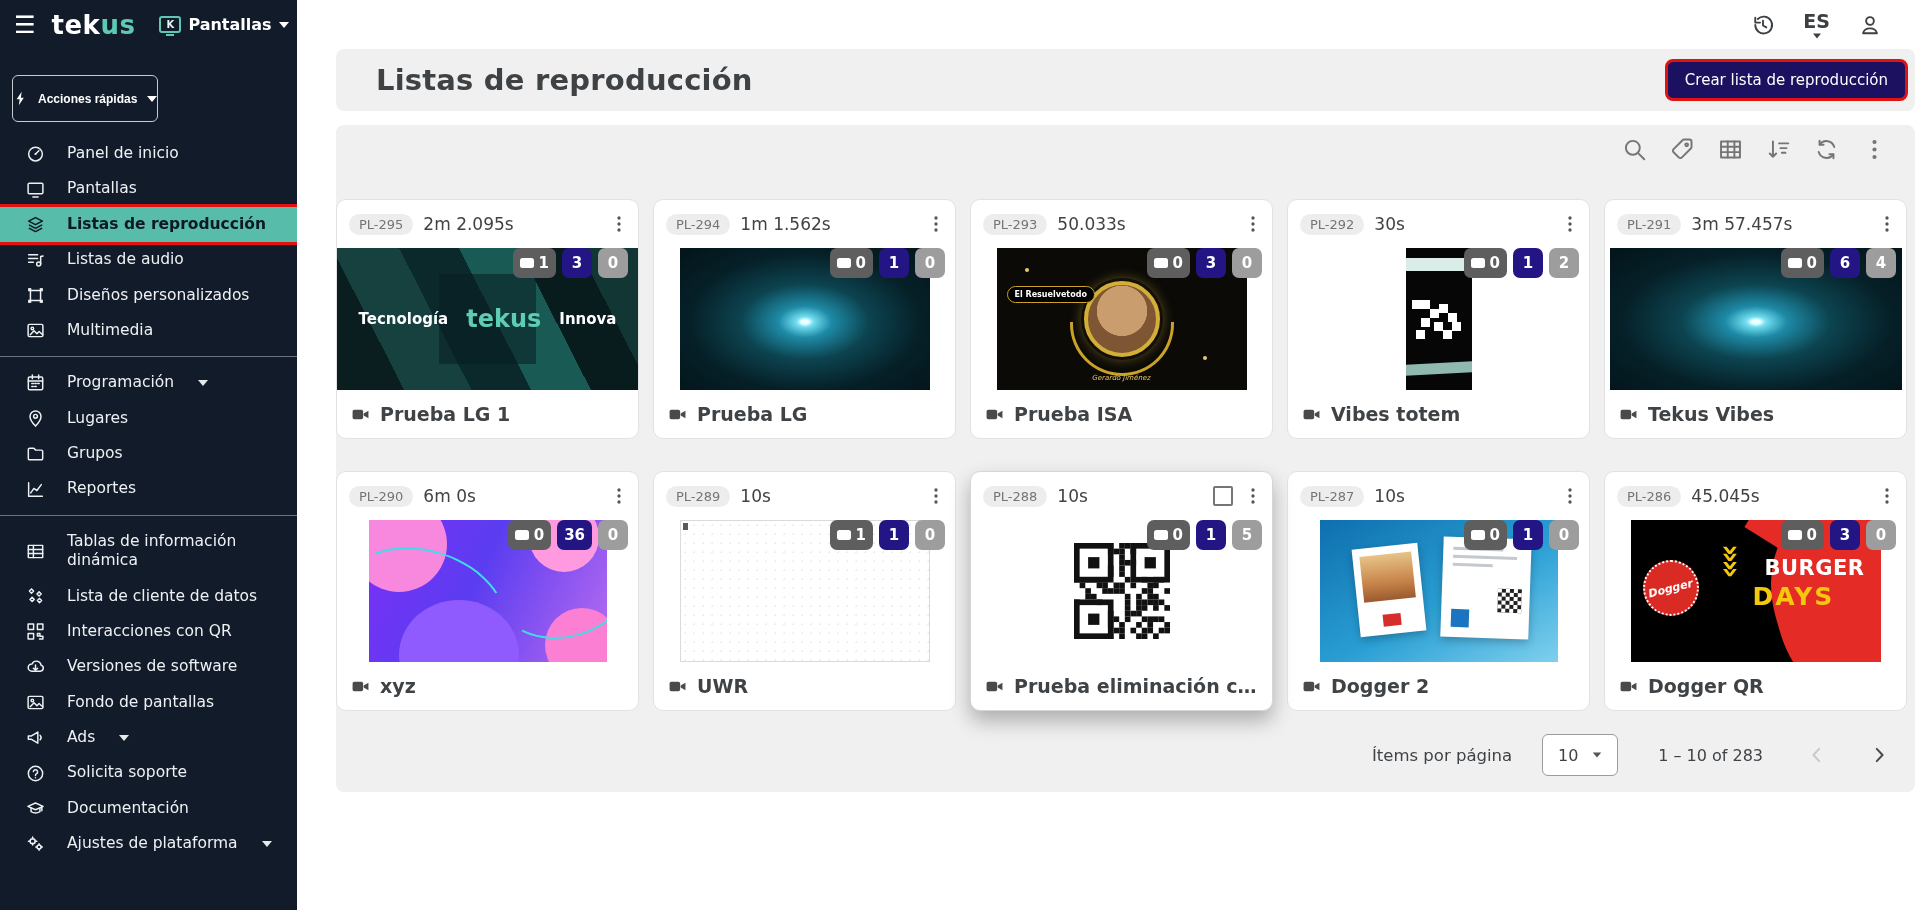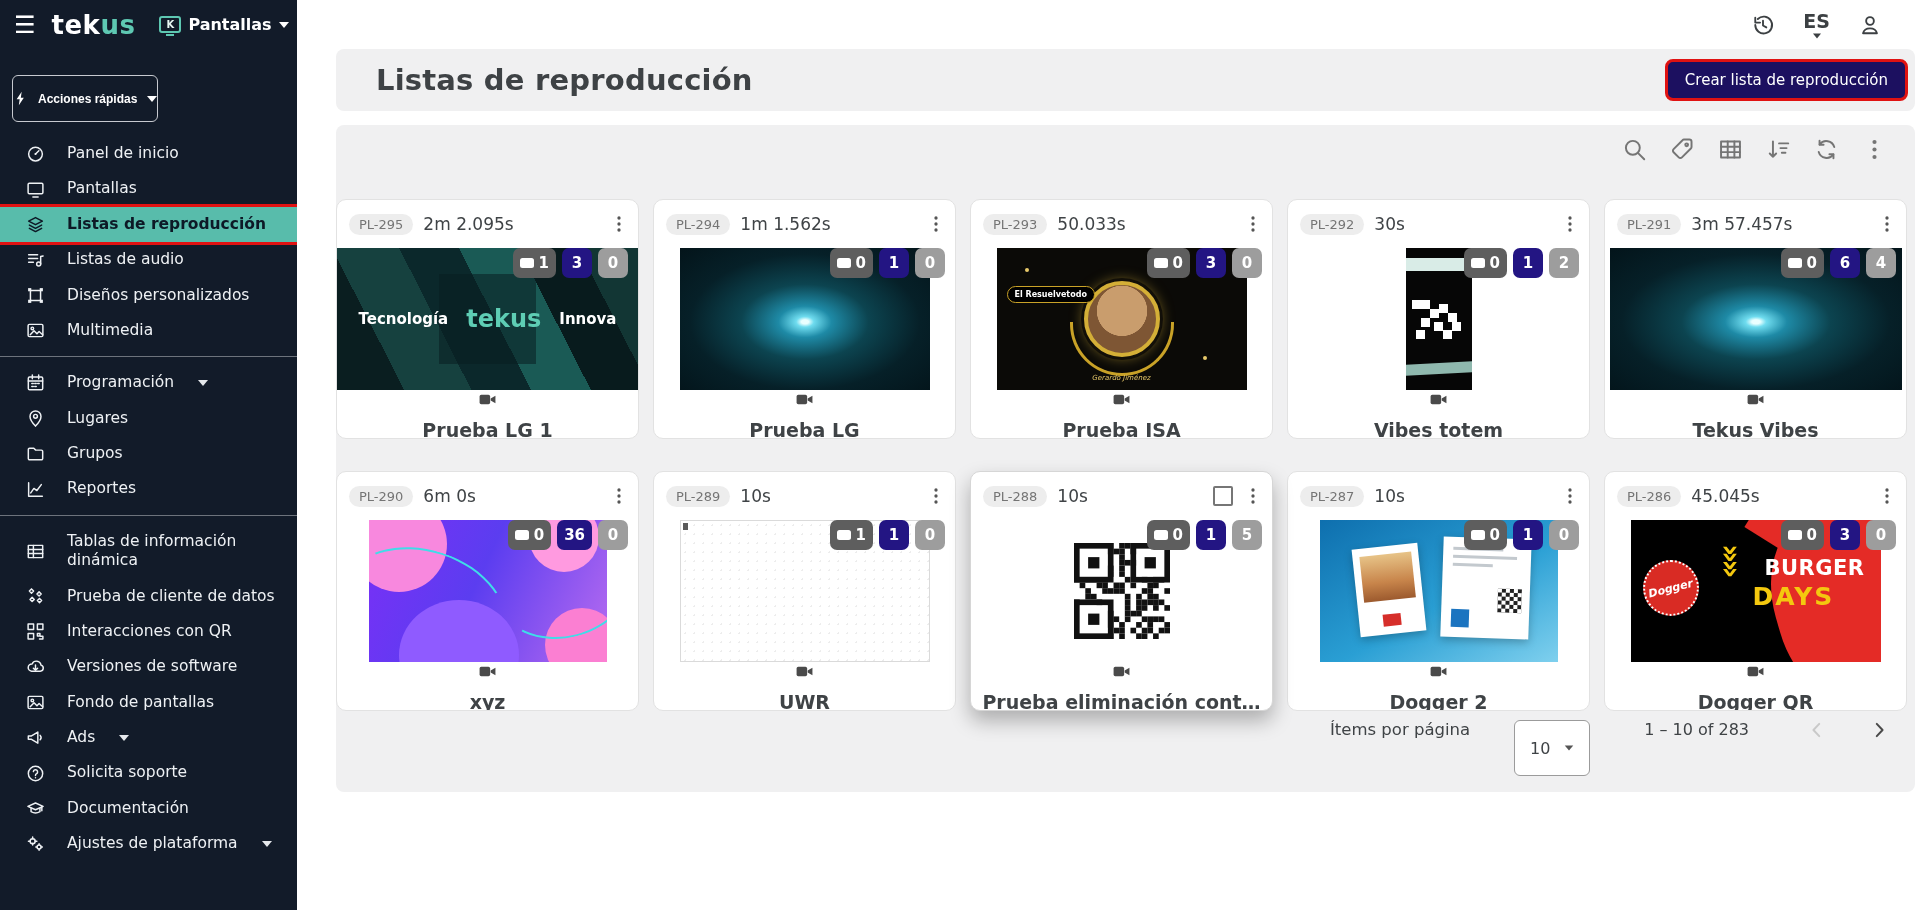--- a/index.html
+++ b/index.html
@@ -74,21 +74,21 @@
   .dur { font-size:17px; color:#3f4346; }
   .spacer { flex:1; }
   .cbx { width:20px; height:20px; border:2px solid #767676; border-radius:2px; background:#fff; cursor:pointer; }
   .dots { color:#555; cursor:pointer; } .dots svg { width:20px; height:20px; }
   .thumb-zone { height:142px; position:relative; display:flex; justify-content:center; }
   .badges { position:absolute; top:0; right:10px; display:flex; gap:6px; z-index:3; }
   .badge { min-width:30px; height:30px; border-radius:7px; color:#fff; font-size:15px; font-weight:700;
            display:flex; align-items:center; justify-content:center; padding:0 7px; }
   .b-dark { background:#5e5e5e; } .b-navy { background:#231583; } .b-gray { background:#9d9d9d; }
   .scr-glyph { width:14px; height:10px; background:#fff; border-radius:2.5px; margin-right:5px; display:inline-block; }
-  .card-foot { margin-top:auto; height:48px; display:flex; align-items:center; gap:10px; padding:0 14px;flex-direction:column; }
+  .card-foot { margin-top:auto; height:48px; display:flex; align-items:center; gap:10px; padding:0 14px; }
   .card-foot .icon { color:#4a4a4a; }
   .card-title { font-size:19px; font-weight:700; color:#3f4346; white-space:nowrap; overflow:hidden;
                 text-overflow:ellipsis; }
 
   
   .thumb { height:142px; position:relative; overflow:hidden; }
   .t-tekus { width:100%;
     background:linear-gradient(63deg,#0a1e20 18%,#16413f 18% 36%,#0b282b 36% 52%,#1a5a55 52% 68%,#081b1d 68% 84%,#123634 84%);
     display:flex; align-items:center; justify-content:center; gap:18px; }
   .t-tekus .shade { position:absolute; left:34%; top:18%; width:32%; height:64%; background:rgba(10,30,32,.55); }
@@ -145,24 +145,24 @@
   .dq-logo { position:absolute; left:12px; top:40px; width:56px; height:56px; border-radius:50%;
              background:#d92b24; border:2px dotted #fff; display:flex; align-items:center; justify-content:center; }
   .dq-logo span { color:#fff; font-size:11px; font-weight:700; font-style:italic; transform:rotate(-14deg); }
   .dq-chev { position:absolute; left:84px; top:30px; color:#f4c80f; font-size:30px; font-weight:900;
              transform:rotate(90deg); line-height:.62; letter-spacing:-4px; }
   .dq-text { position:absolute; left:122px; top:36px; z-index:1; }
   .dq-l1 { color:#fff; font-size:21px; font-weight:900; letter-spacing:.5px;margin-left:12px; }
   .dq-l2 { color:#f4c80f; font-size:25px; font-weight:900; letter-spacing:2px; margin-top:2px; }
 
   
-  .pagination { position:absolute; right:26px; bottom:16px; display:flex; align-items:flex-start; gap:44px;
+  .pagination { position:absolute; right:26px; bottom:16px; display:flex; align-items:center; gap:30px;
                 color:#3f4346; }
   .pg-label { font-size:16.5px; }
-  .pg-select { width:76px; height:56px; background:#fff; border:1px solid #9b9b9b; border-radius:6px;
+  .pg-select { width:76px; height:42px; background:#fff; border:1px solid #9b9b9b; border-radius:6px;
                display:flex; align-items:center; justify-content:center; gap:14px; font-size:16px; cursor:pointer; }
   .pg-select .caret { border-top-color:#555; transform:scale(.85); }
   .pg-range { font-size:16px; margin-left:10px; }
   .pg-nav { display:flex; align-items:center; gap:42px; margin-left:14px; }
   .pg-prev { color:#c9c9c9; } .pg-next { color:#4a4a4a; cursor:pointer; }
   .pg-nav svg { width:20px; height:20px; }
 </style>
 </head>
 <body>
 
@@ -301,21 +301,21 @@
         </div>
         <div class="side-item">
           <span class="icon">
             <svg viewBox="0 0 18 18">
               <path d="M5.2 1.8 7.2 3.8 5.2 5.8 3.2 3.8z"></path>
               <path d="M12.4 4.6l2 2-2 2-2-2z"></path>
               <path d="M5.8 9.8l2 2-2 2-2-2z"></path>
               <path d="M12.8 10.8l2 2-2 2-2-2z"></path>
             </svg>
           </span>
-          <span class="side-label">Prueba de cliente de datos</span>
+          <span class="side-label">Lista de cliente de datos</span>
         </div>
         <div class="side-item">
           <span class="icon">
             <svg viewBox="0 0 18 18">
               <rect x="2" y="2" width="5.2" height="5.2"></rect>
               <rect x="10.8" y="2" width="5.2" height="5.2"></rect>
               <rect x="2" y="10.8" width="5.2" height="5.2"></rect>
               <path d="M10.8 10.8h2.4v2.4h-2.4zM13.6 13.6H16V16h-3.2"></path>
             </svg>
           </span>

